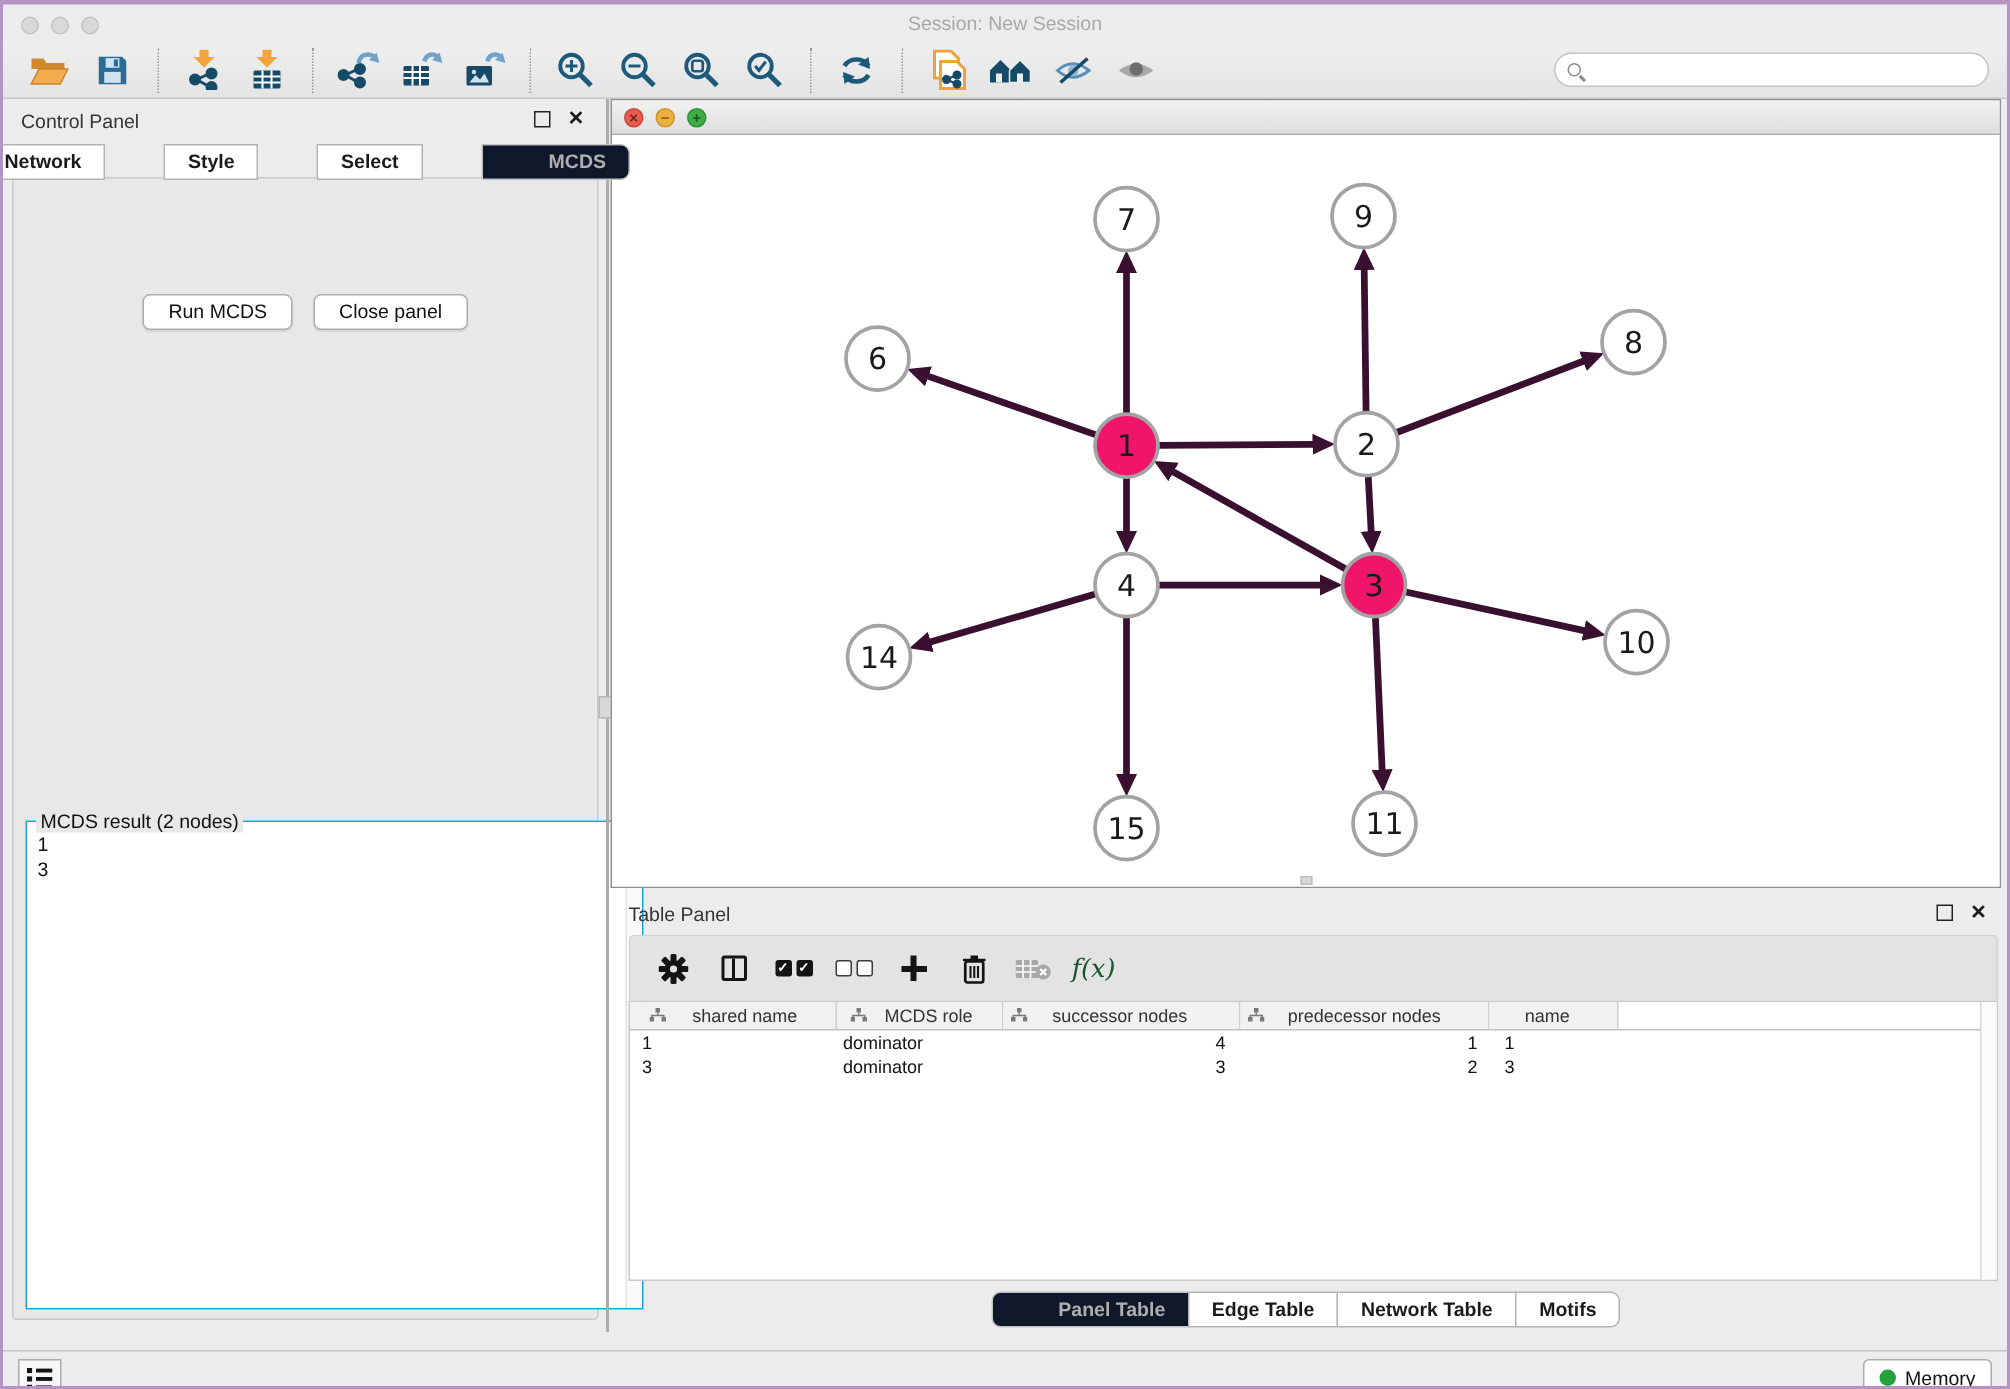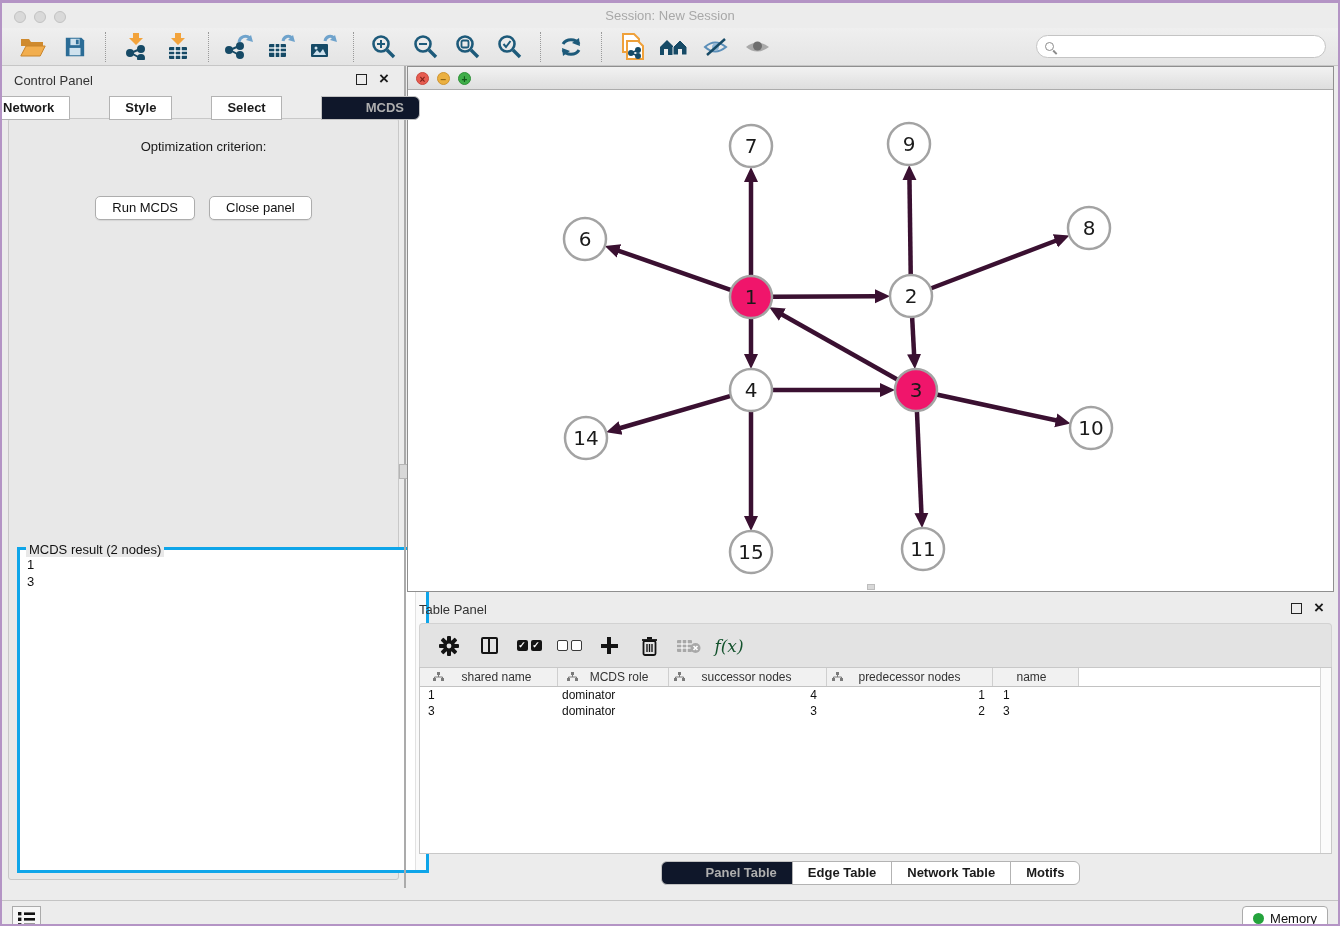--- a/index.html
+++ b/index.html
@@ -52,21 +52,21 @@
     box-shadow:0 1px 1px rgba(0,0,0,.08); }
   .combo .val { flex:1; font-size:13px; color:#111; }
   .stepper { display:flex; flex-direction:column; gap:2px; align-items:center; }
   .stepper i { width:0; height:0; border-left:4px solid transparent; border-right:4px solid transparent; display:block; }
   .stepper .up { border-bottom:5px solid #555; }
   .stepper .dn { border-top:5px solid #555; }
   .btn-row { position:absolute; left:0; right:0; top:77px; display:flex; justify-content:center; gap:14px; }
   .aq-btn { background:#fff; border:1px solid #ADADAD; border-radius:5px; padding:3px 16px 4px;
     font-size:13px; color:#111; box-shadow:0 1px 1px rgba(0,0,0,.08); }
 
-  .result-box { position:absolute; left:8px; width:412px; top:428px; bottom:6px; background:#fff; border:3px solid #0ea5e9; }
+  .result-box { position:absolute; left:8px; width:412px; top:428px; bottom:6px; background:#fff; border:1px solid #0ea5e9; }
   .result-label { position:absolute; top:-8px; left:6px; background:#E8E8E8; padding:0 3px; font-size:13px; color:#111; }
   .result-items { padding:6px 0 0 7px; font-size:13px; line-height:17px; color:#111; }
   .result-scroll { position:absolute; right:0; top:0; bottom:0; width:11px; background:#FAFAFA; border-left:1px solid #E2E2E2; }
 
   
   .v-divider { position:absolute; left:404px; top:66px; width:2px; height:822px; background:#ABABAB; }
   .v-handle { position:absolute; left:399px; top:464px; width:11px; height:15px; background:#D8D8D8; border:1px solid #B5B5B5; }
 
   
   .net-window { position:absolute; left:407px; top:66px; width:927px; height:526px;
@@ -295,21 +295,20 @@
     <span class="float-ic"></span>
     <span class="close-ic">×</span>
   </div>
   <div class="seg-tabs">
     <span class="seg">Network</span>
     <span class="seg">Style</span>
     <span class="seg">Select</span>
     <span class="seg disabled">MCDS</span>
   </div>
   <div class="cp-content">
-    <div class="opt-label">Optimization criterion:</div>
     <div class="btn-row">
       <button class="aq-btn">Run MCDS</button>
       <button class="aq-btn">Close panel</button>
     </div>
     <div class="result-box">
       <span class="result-label">MCDS result (2 nodes)</span>
       <div class="result-items">
         <div>1</div>
         <div>3</div>
       </div>

